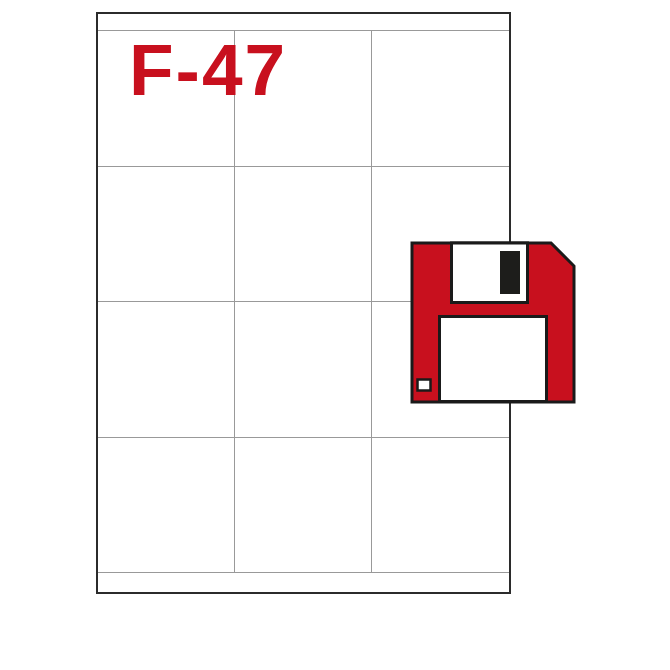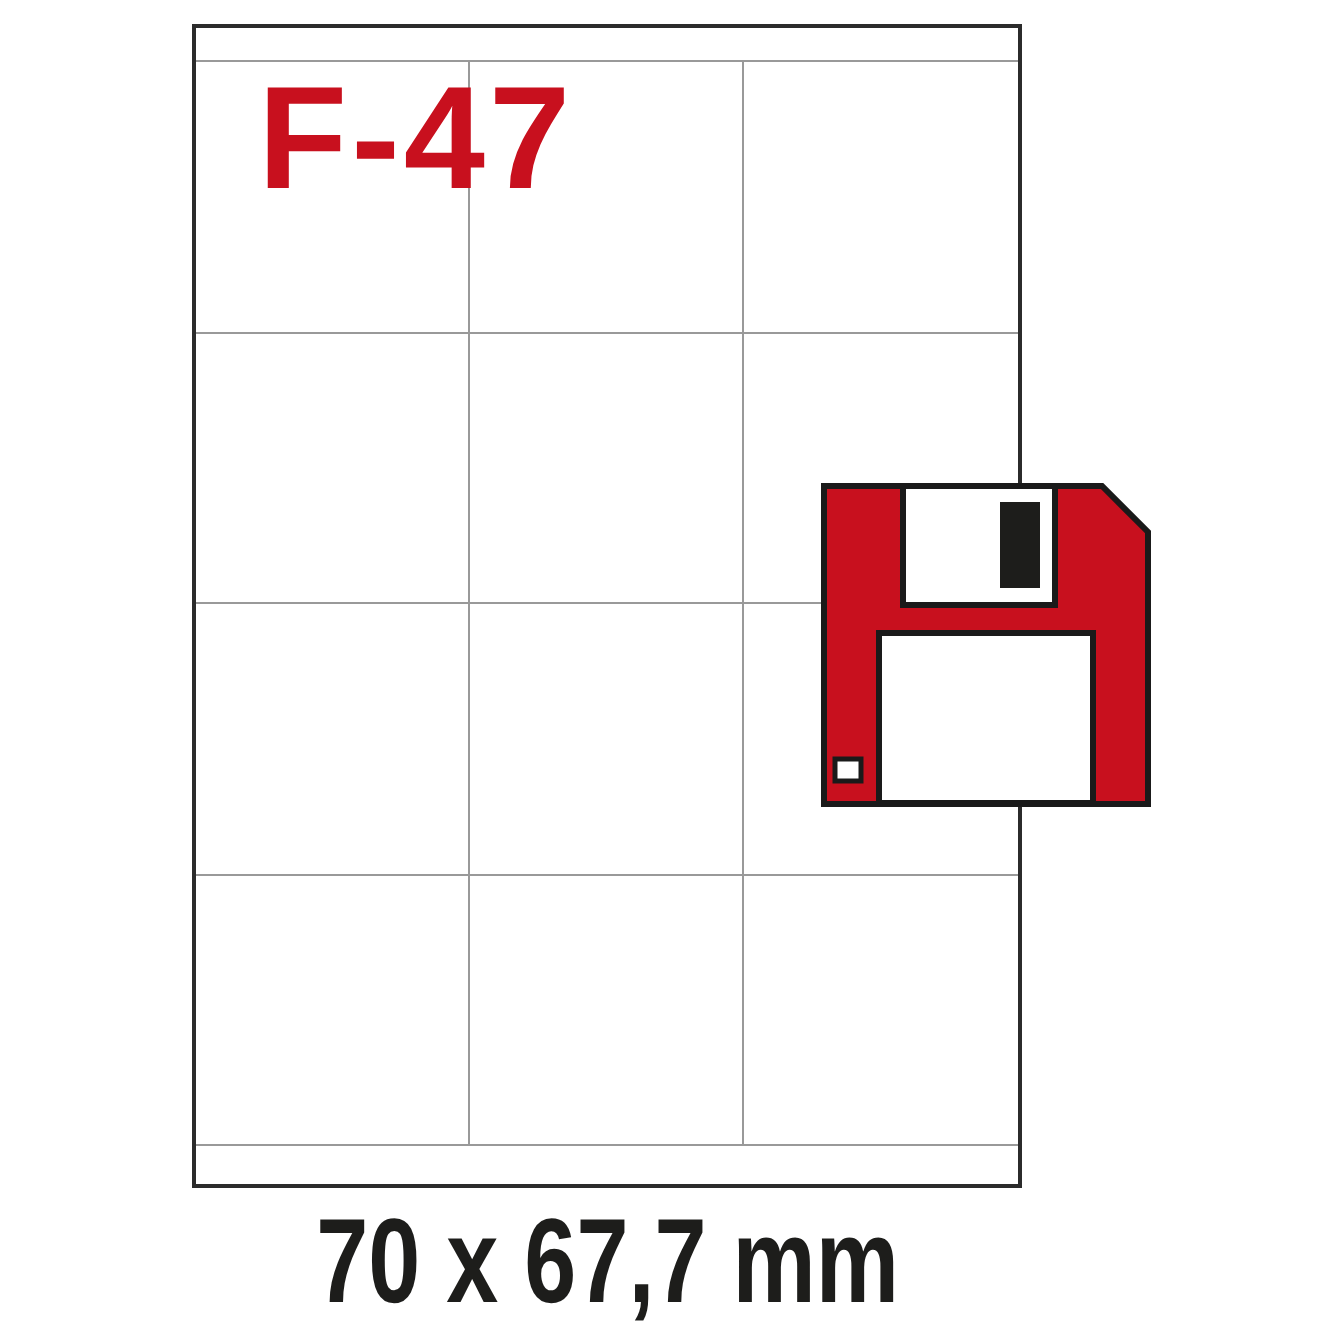--- a/index.html
+++ b/index.html
@@ -74,17 +74,14 @@
       <rect x="41.5" y="2" width="76" height="59.5" fill="#ffffff" stroke="#1a1a1a" stroke-width="3"></rect>
 
       <rect x="90" y="10" width="20" height="43" fill="#1d1d1b"></rect>
 
       <rect x="29.5" y="75.5" width="107" height="85" fill="#ffffff" stroke="#1a1a1a" stroke-width="3"></rect>
 
       <rect x="7.5" y="138.5" width="13" height="11" fill="#ffffff" stroke="#1a1a1a" stroke-width="2.5"></rect>
     </svg>
   </div>
 
-  <div class="dimensions">
-    <span class="squeeze">70 x 67,7 mm</span>
-  </div>
 
 </div>
 
 </body></html>

